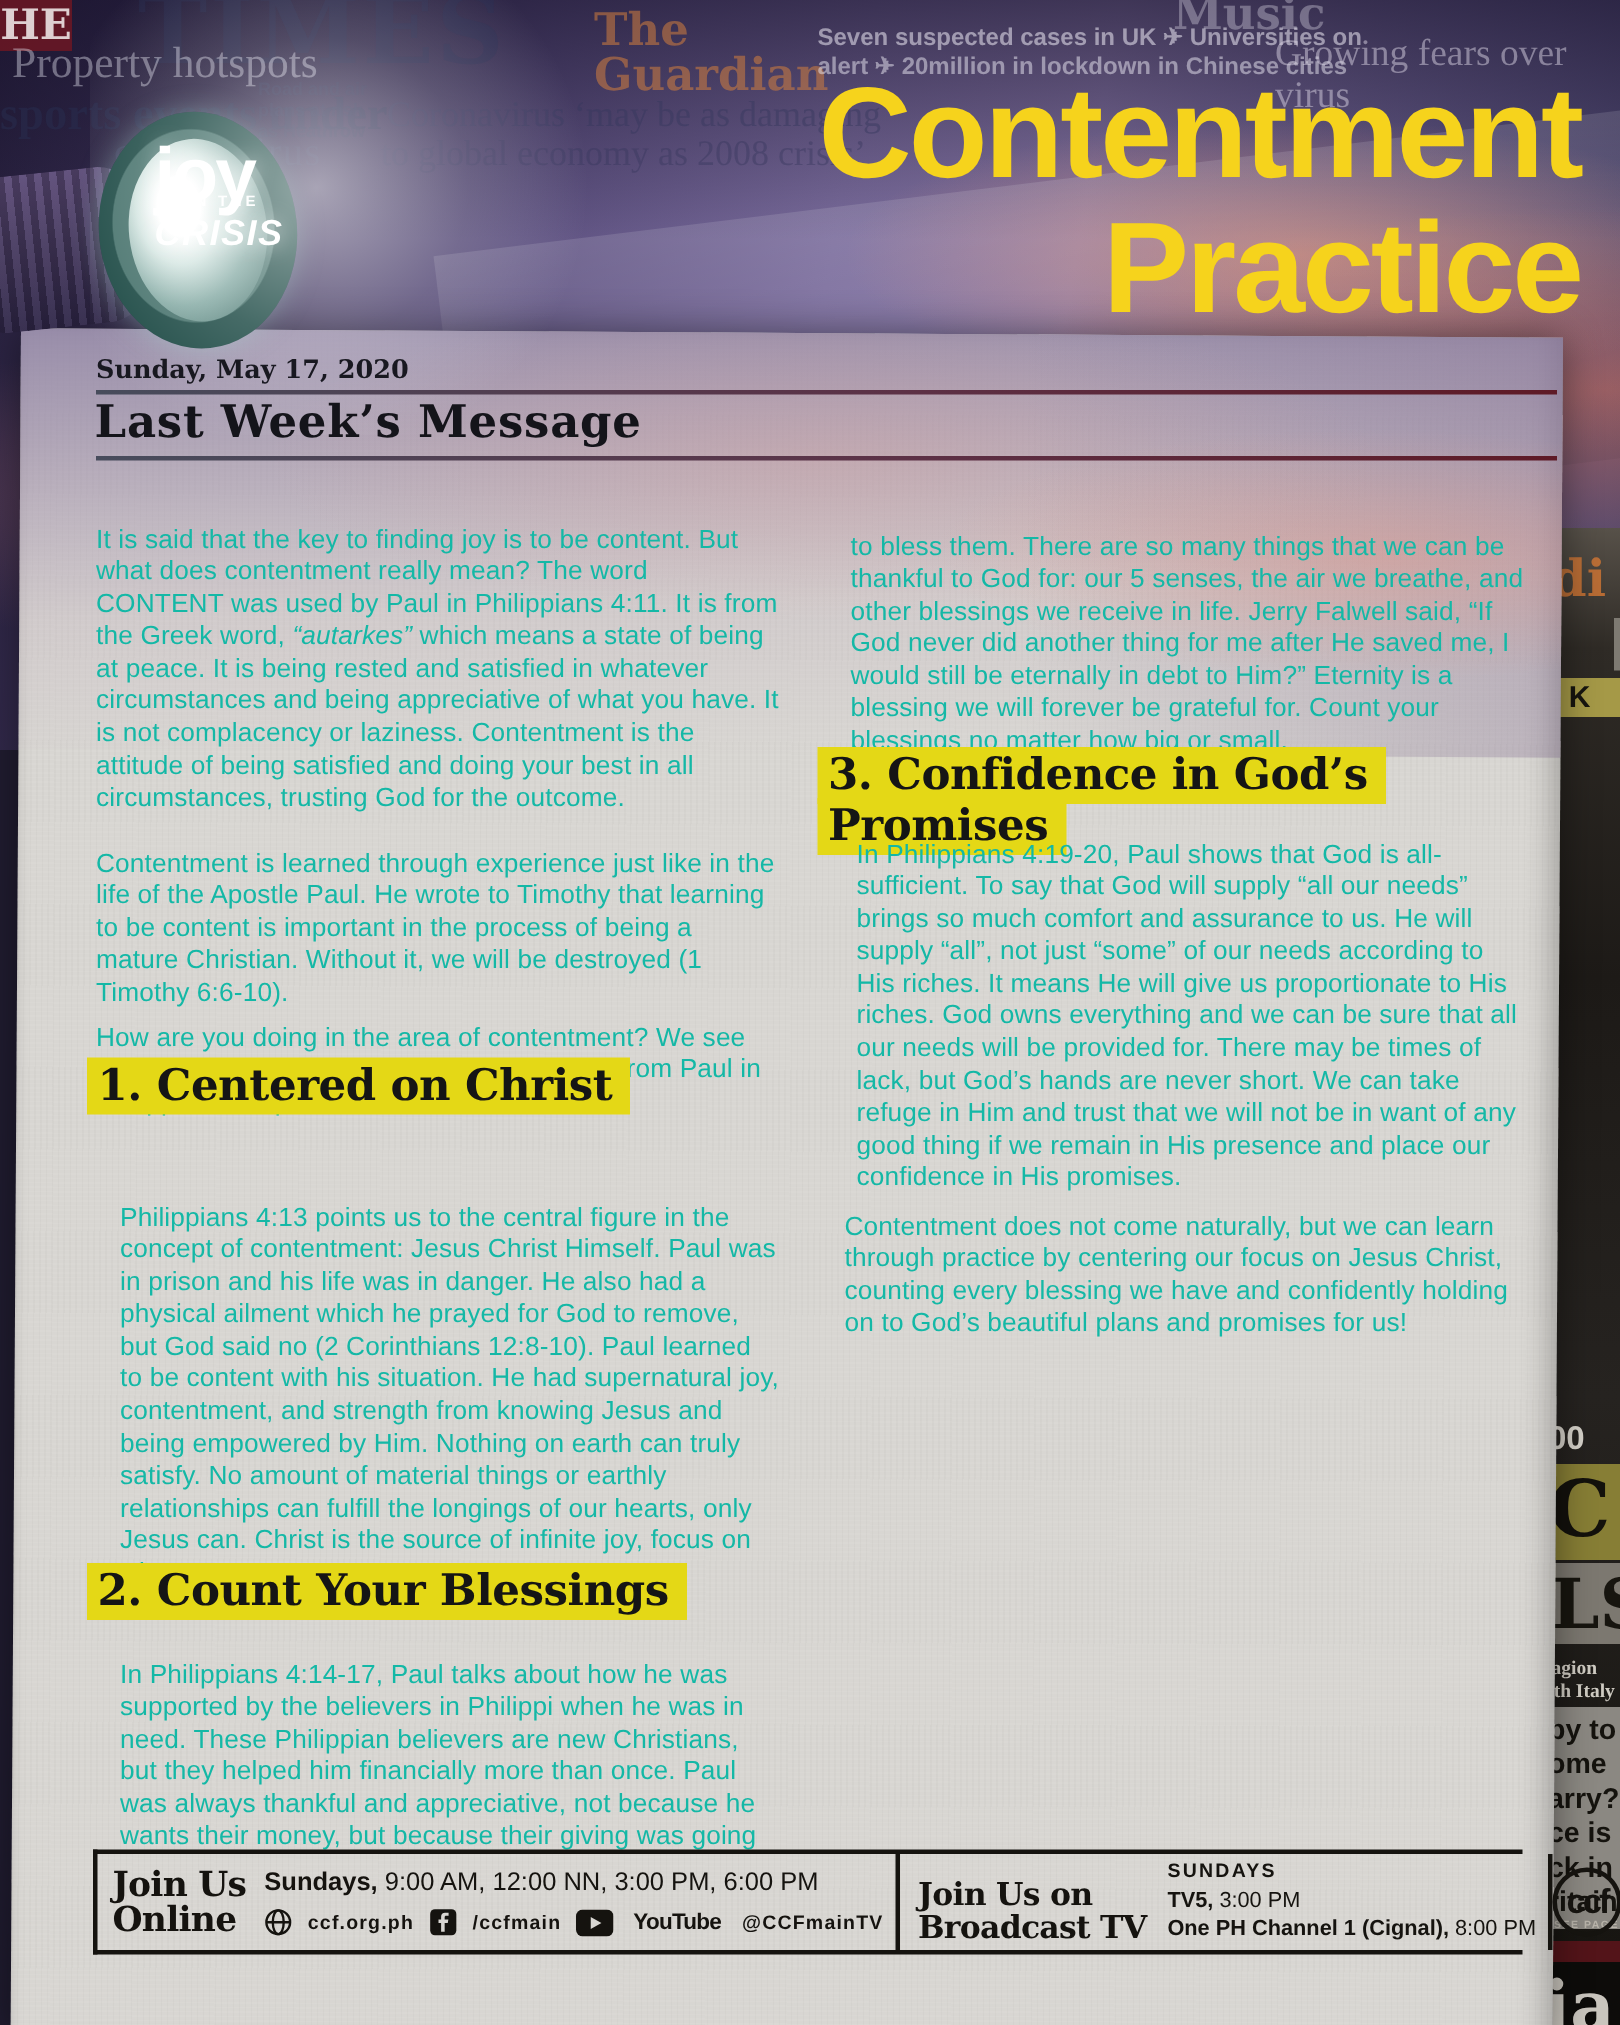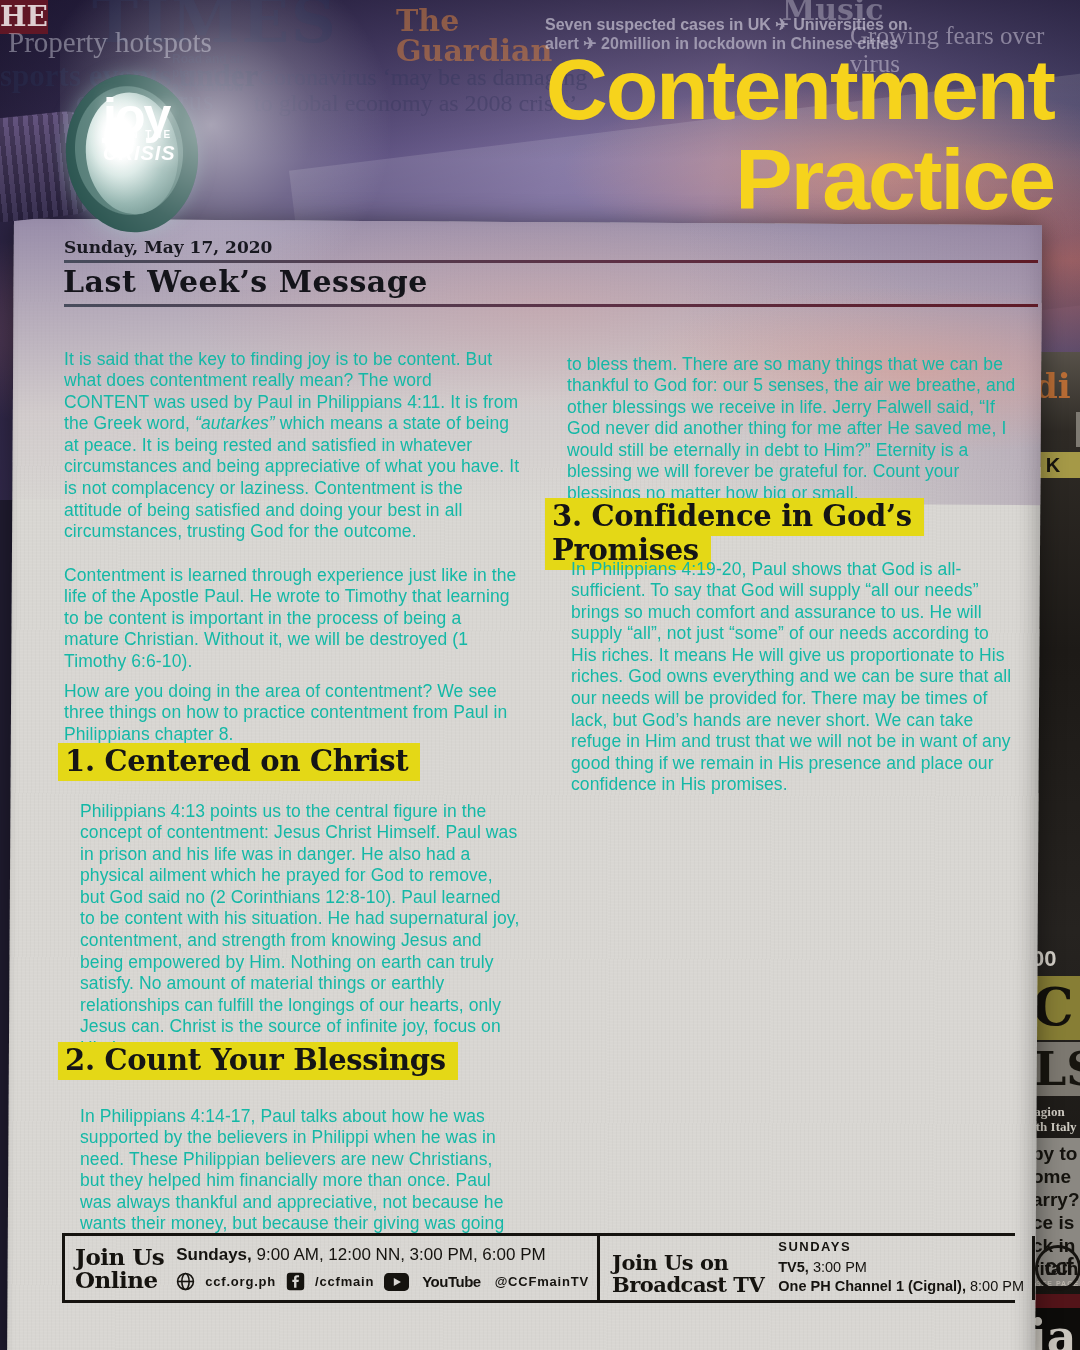--- a/index.html
+++ b/index.html
@@ -73,21 +73,21 @@
   .flash-head{position:absolute;left:84px;top:4px;width:132px;height:158px;border-radius:50%;
     background:radial-gradient(ellipse at 48% 48%, #bcd6d2 0 40%, #48736d 45% 55%, #1d4a45 56% 74%, #123732 75% 100%);
     box-shadow:0 0 18px rgba(160,220,210,0.35);}
   .flash-lens{position:absolute;left:104px;top:22px;width:92px;height:122px;border-radius:50%;
     background:radial-gradient(ellipse at 38% 36%, #ffffff 0 18%, #d5e6e2 35%, #86aba5 60%, #31605a 100%);}
   .flash-glow{position:absolute;left:60px;top:-40px;width:360px;height:330px;z-index:3;pointer-events:none;
     background:radial-gradient(circle at 42% 50%, rgba(255,255,255,0.55), rgba(255,255,255,0.18) 38%, rgba(255,255,255,0) 68%);}
   .logo{position:absolute;left:103px;top:94px;z-index:4;color:#fff;text-shadow:0 0 14px rgba(255,255,255,0.8);}
   .logo-joy{font-weight:bold;font-size:50px;line-height:44px;letter-spacing:-2px;}
   .logo-inthe{font-size:10px;font-weight:bold;letter-spacing:2.5px;margin:-9px 0 0 22px;}
-  .logo-crisis{font-weight:bold;font-style:italic;font-size:20px;letter-spacing:1px;margin:2px 0 0 0;}
+  .logo-crisis{font-weight:bold;font-style:italic;font-size:24px;letter-spacing:1px;margin:2px 0 0 0;}
 
   
   .title{position:absolute;right:66px;top:44px;z-index:4;text-align:right;
     font-weight:bold;font-size:86px;line-height:90px;letter-spacing:-2px;color:#f6d31c;}
 
   
   .content{position:absolute;left:0;top:0;width:1080px;height:1350px;z-index:5;}
   .date{position:absolute;left:64px;top:237px;font-family:"DejaVu Serif",serif;font-weight:bold;font-size:17px;color:#181820;}
   .rule{position:absolute;left:64px;width:974px;height:3px;background:linear-gradient(90deg,#474c5c,#5c3146 55%,#5e1a26);}
   .rule1{top:260px;}
@@ -99,21 +99,21 @@
   .p1{left:64px;top:331px;width:456px;}
   .p2{left:64px;top:547px;width:456px;}
   .p3{left:64px;top:663px;width:456px;}
   .b1{left:80px;top:783px;width:440px;}
   .b2{left:80px;top:1088px;width:440px;}
   .cont{left:567px;top:336px;width:450px;}
   .b3{left:571px;top:541px;width:446px;}
   .closing{left:563px;top:789px;width:458px;}
   .shead{position:absolute;font-family:"DejaVu Serif",serif;font-weight:bold;font-size:29px;letter-spacing:-0.3px;color:#151515;}
   .shead .hl{background:#e4d816;padding:1px 12px 3px 7px;box-decoration-break:clone;}
-  .h1{left:58px;top:744px;}
+  .h1{left:58px;top:706px;}
   .h2{left:58px;top:1043px;}
   .h3{left:545px;top:499px;}
 
   
   .footer{position:absolute;left:62px;top:1233px;width:950px;height:64px;z-index:5;display:flex;
     border-top:3px solid #15130f;border-bottom:3px solid #15130f;border-left:3px solid #15130f;color:#15130f;}
   .fcell{display:flex;align-items:center;}
   .f-online{flex:0 0 465px;border-right:3px solid #15130f;padding:4px 8px 4px 10px;gap:12px;}
   .f-broadcast{flex:0 0 400px;border-right:3px solid #15130f;padding:4px 8px 4px 12px;gap:14px;align-items:flex-end;}
   .f-ccf{flex:1 1 auto;justify-content:center;}
@@ -212,20 +212,21 @@
     <p class="para b1">Philippians 4:13 points us to the central figure in the concept of contentment: Jesus Christ Himself. Paul was in prison and his life was in danger. He also had a physical ailment which he prayed for God to remove, but God said no (2 Corinthians 12:8-10). Paul learned to be content with his situation. He had supernatural joy, contentment, and strength from knowing Jesus and being empowered by Him. Nothing on earth can truly satisfy. No amount of material things or earthly relationships can fulfill the longings of our hearts, only Jesus can. Christ is the source of infinite joy, focus on Him!</p>
 
     <div class="shead h2"><span class="hl">2. Count Your Blessings</span></div>
     <p class="para b2">In Philippians 4:14-17, Paul talks about how he was supported by the believers in Philippi when he was in need. These Philippian believers are new Christians, but they helped him financially more than once. Paul was always thankful and appreciative, not because he wants their money, but because their giving was going</p>
 
     <p class="para cont">to bless them. There are so many things that we can be thankful to God for: our 5 senses, the air we breathe, and other blessings we receive in life. Jerry Falwell said, “If God never did another thing for me after He saved me, I would still be eternally in debt to Him?” Eternity is a blessing we will forever be grateful for. Count your blessings no matter how big or small.</p>
 
     <div class="shead h3"><span class="hl">3. Confidence in God’s Promises</span></div>
     <p class="para b3">In Philippians 4:19-20, Paul shows that God is all-sufficient. To say that God will supply “all our needs” brings so much comfort and assurance to us. He will supply “all”, not just “some” of our needs according to His riches. It means He will give us proportionate to His riches. God owns everything and we can be sure that all our needs will be provided for. There may be times of lack, but God’s hands are never short. We can take refuge in Him and trust that we will not be in want of any good thing if we remain in His presence and place our confidence in His promises.</p>
 
+    <p class="para closing">Contentment does not come naturally, but we can learn through practice by centering our focus on Jesus Christ, counting every blessing we have and confidently holding on to God’s beautiful plans and promises for us!</p>
 
     <div class="footer">
       <div class="fcell f-online">
         <div class="flabel">
           <div>Join Us</div>
           <div>Online</div>
         </div>
         <div>
           <div class="sched-line1"><b>Sundays,</b><span> 9:00 AM, 12:00 NN, 3:00 PM, 6:00 PM</span></div>
           <div class="links">

